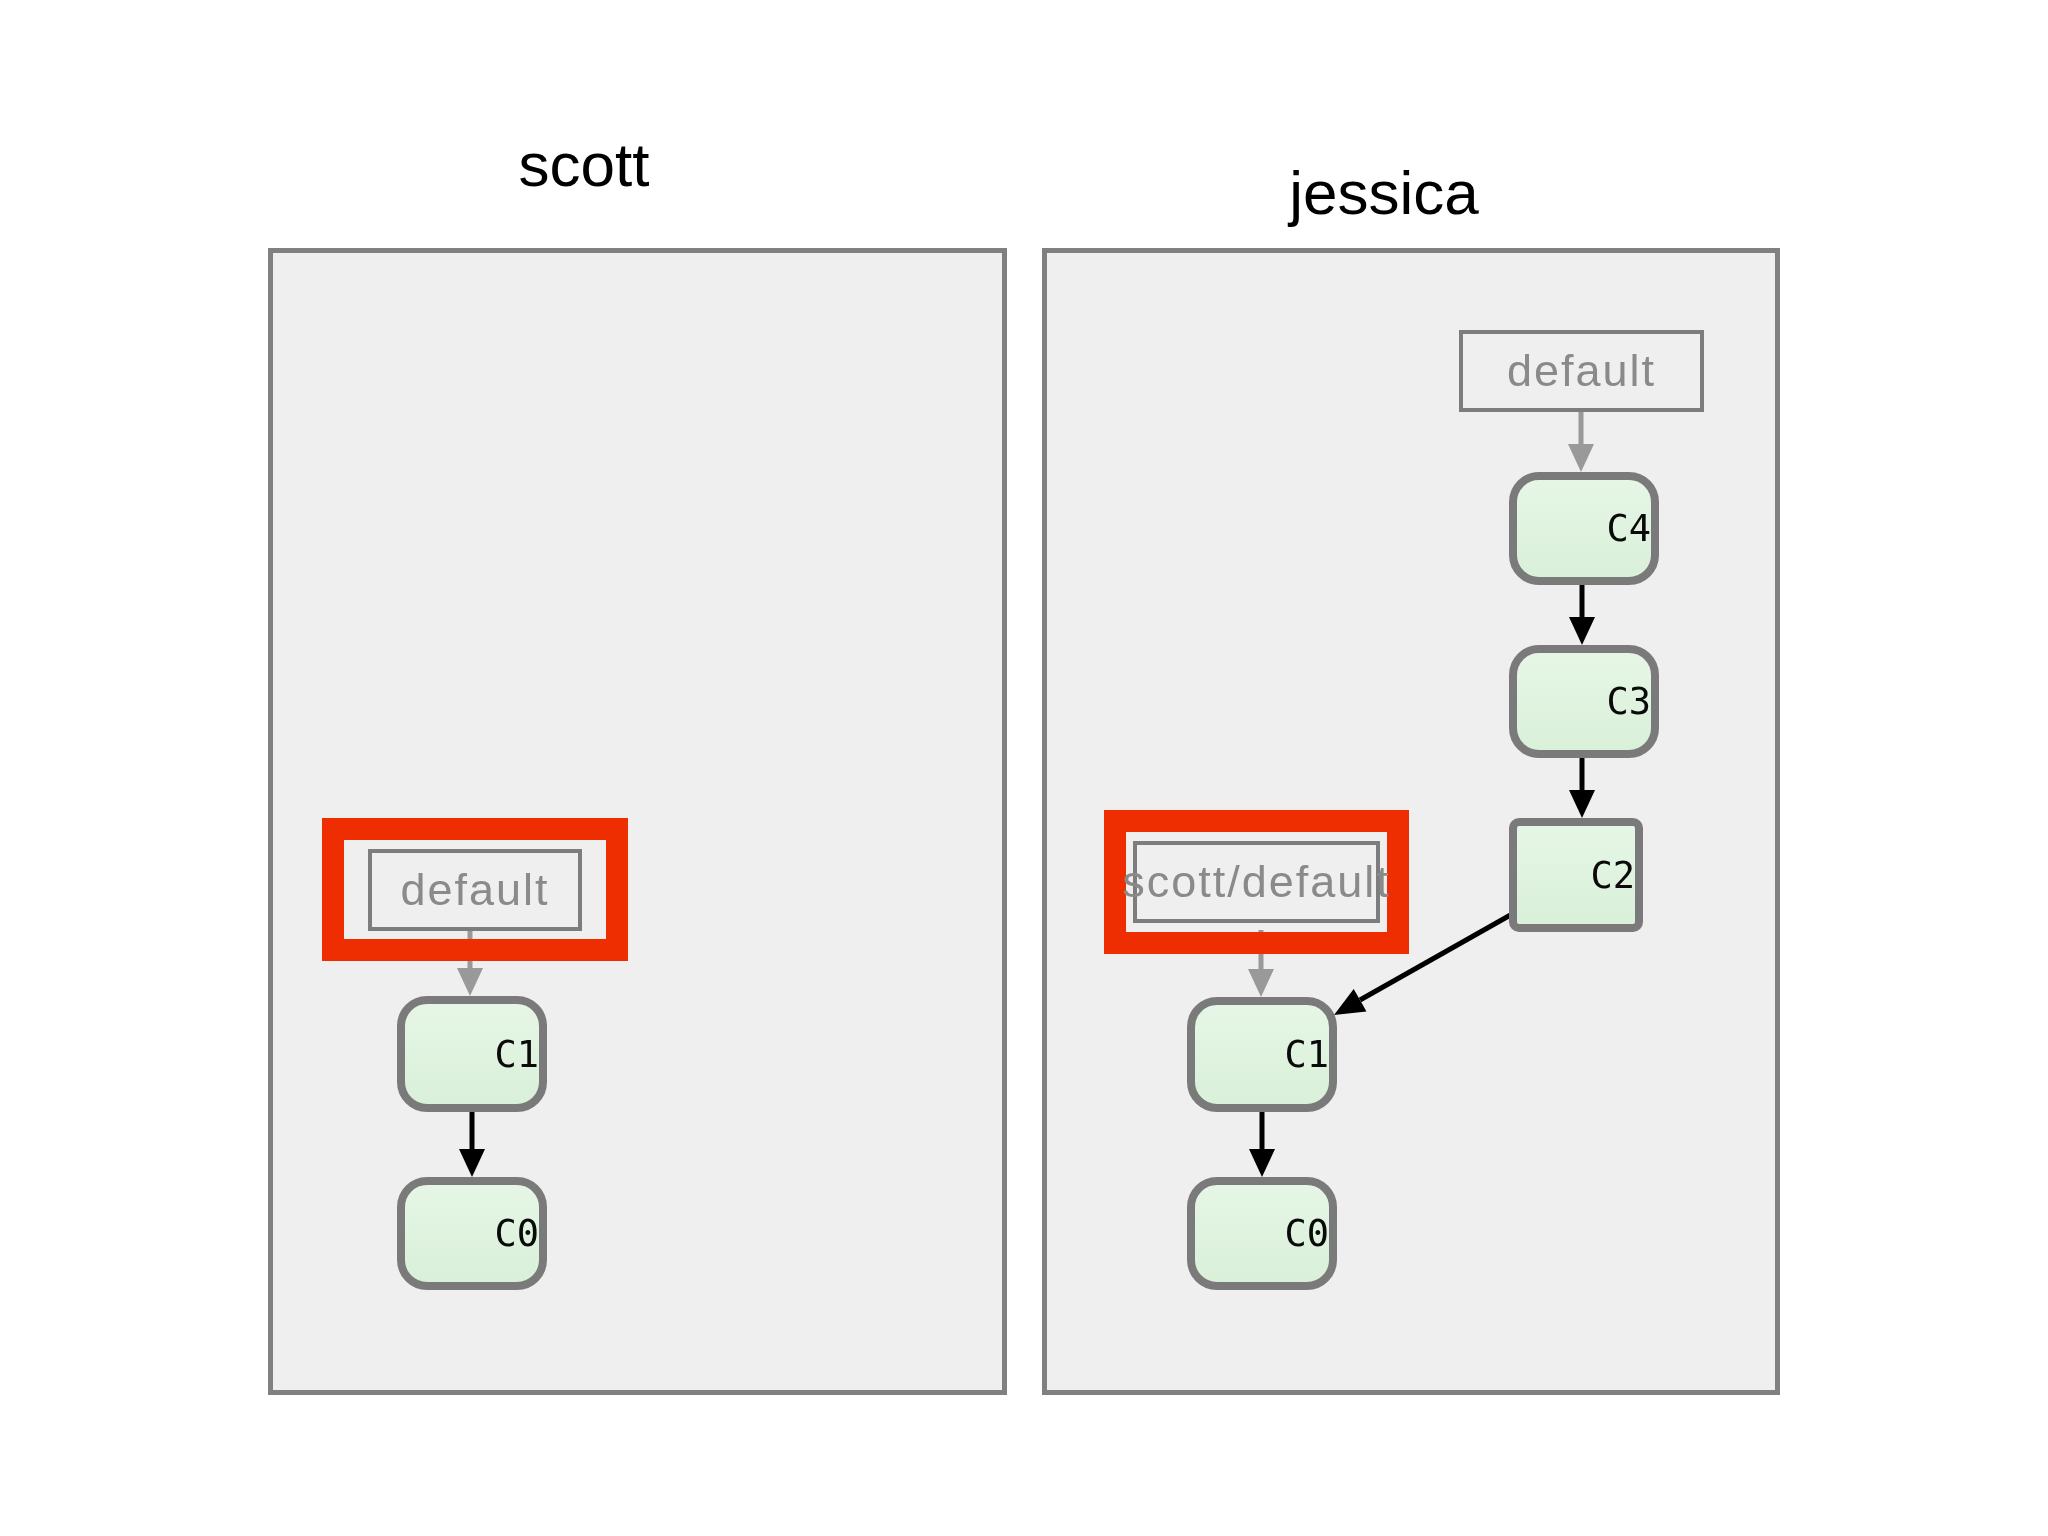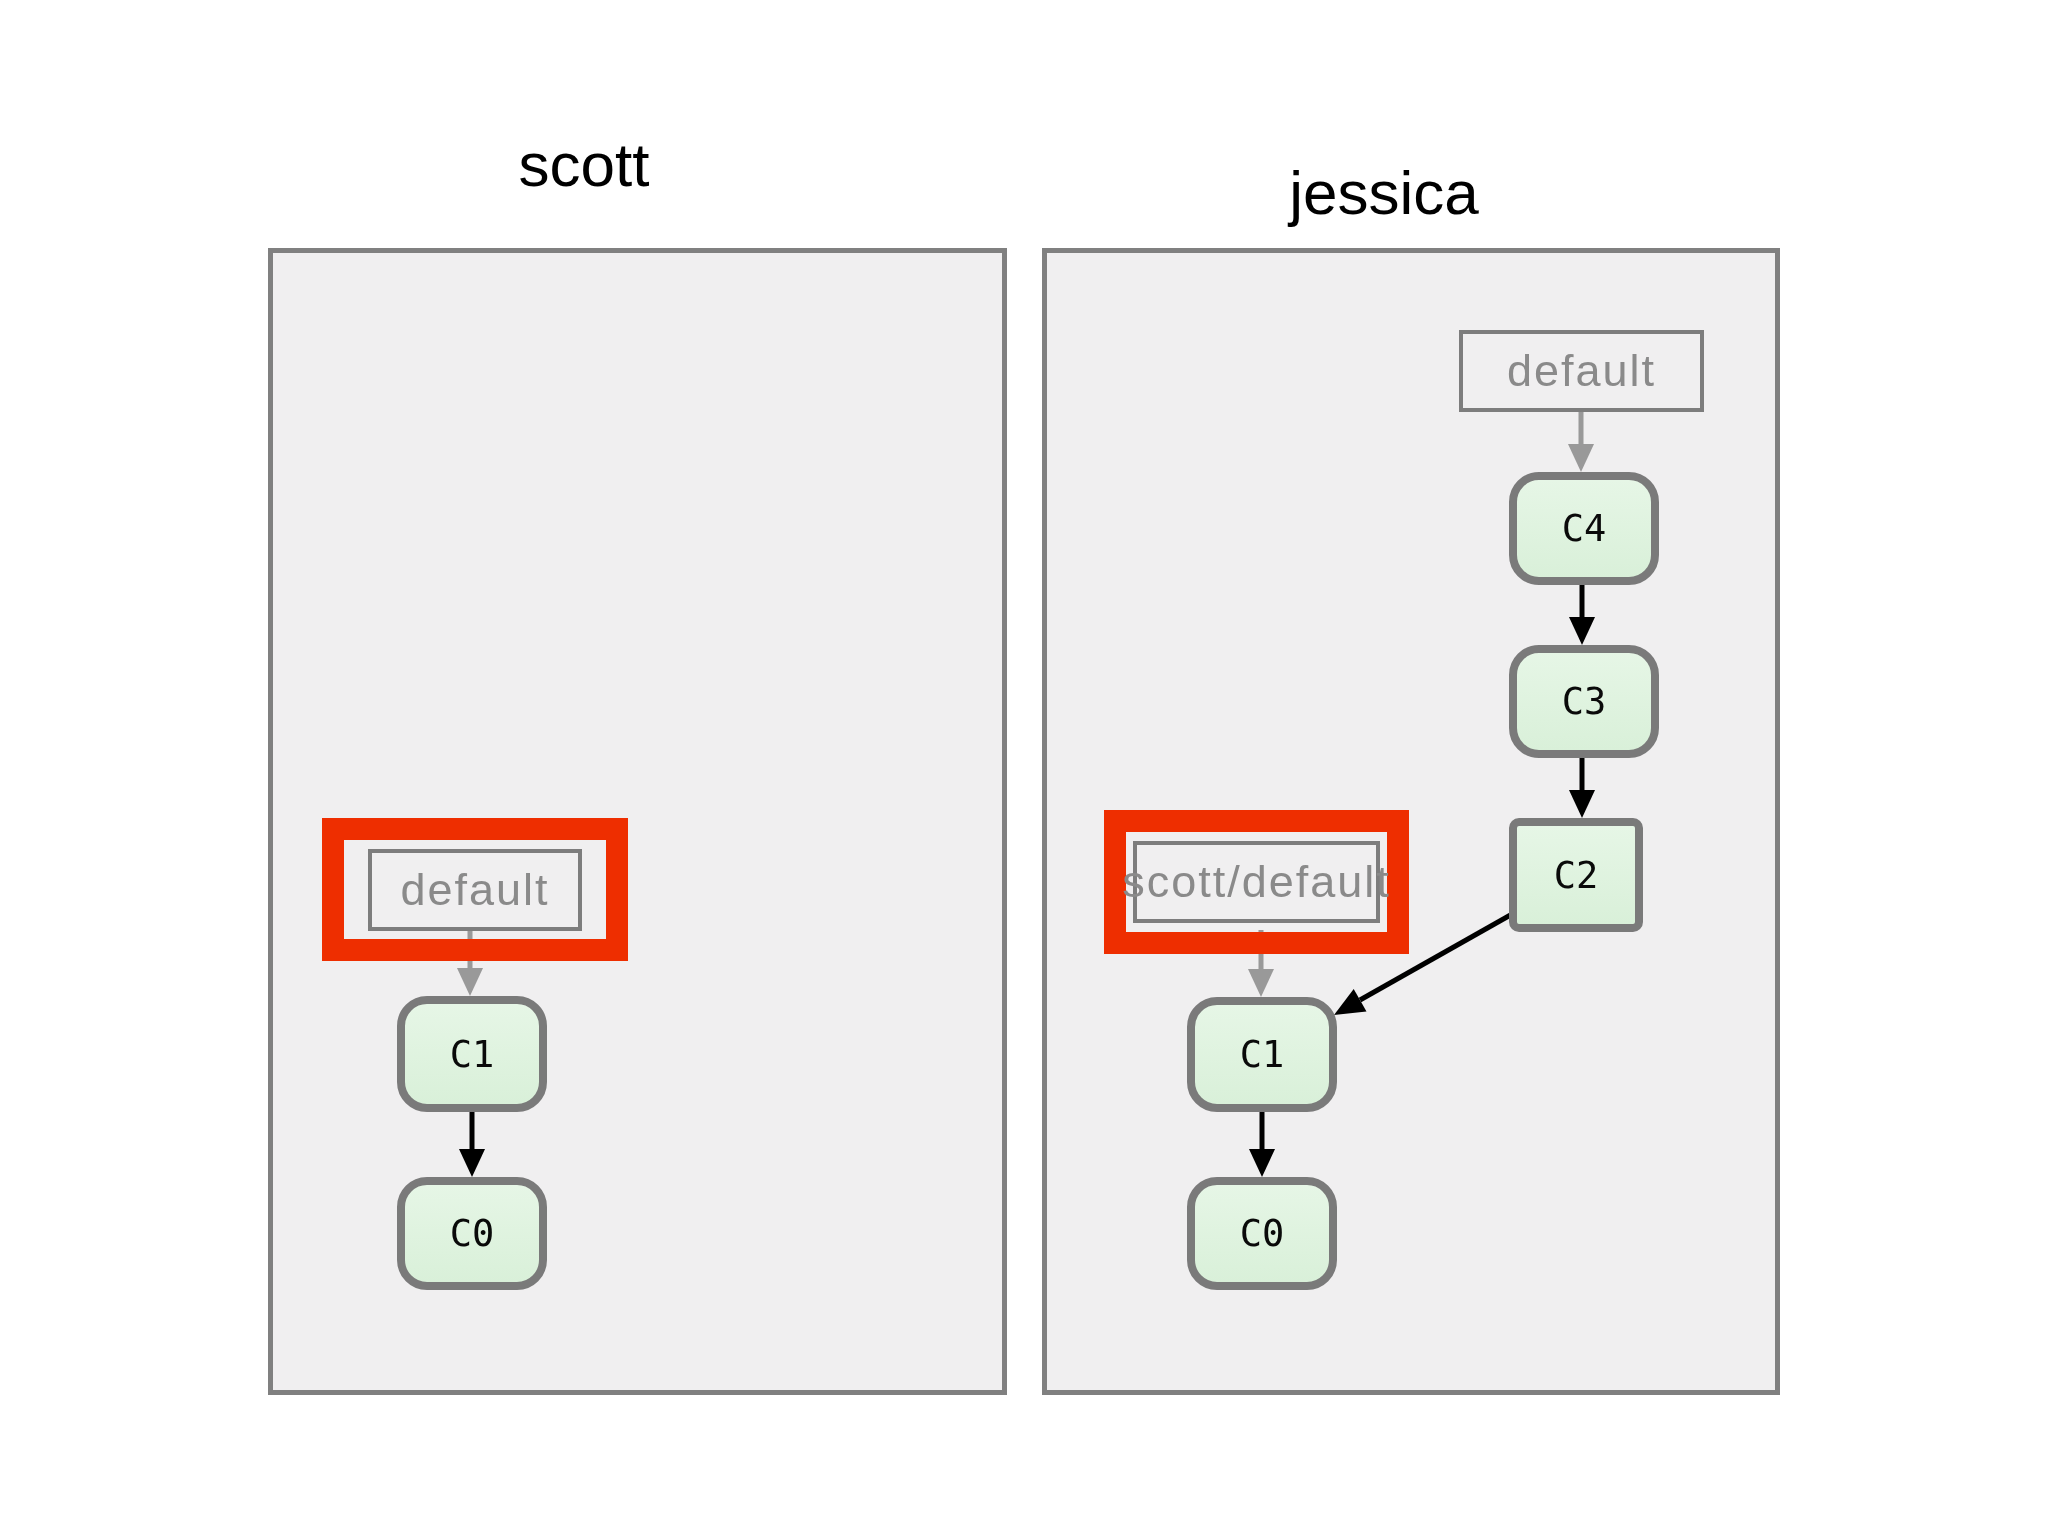--- a/index.html
+++ b/index.html
@@ -18,21 +18,21 @@
   .highlight{position:absolute;box-sizing:border-box;border:22px solid var(--highlight,#ee2e00);
              background:transparent;display:flex;align-items:center;justify-content:center;z-index:2;}
   .branch-label{box-sizing:border-box;border:4px solid var(--label-border,#7d7d7d);
                 background:var(--panel-bg,#f0eff0);display:flex;align-items:center;justify-content:center;
                 font-size:45px;letter-spacing:2px;color:var(--label-text,#8a8a8a);
                 font-family:"Liberation Sans",sans-serif;}
   .branch-label.standalone{position:absolute;z-index:2;}
   .commit{position:absolute;box-sizing:border-box;border:8px solid var(--node-border,#7a7a7a);
           border-radius:30px;
           background:linear-gradient(180deg,var(--node-fill-top,#e4f6e4),var(--node-fill,#d9f0d9));
-          display:flex;align-items:center;justify-content:center;z-index:3;
+          display:flex;align-items:center;justify-content:flex-end;z-index:3;
           font-family:"DejaVu Sans Mono",monospace;font-size:37px;color:var(--node-text,#0a0a0a);}
 </style>
 </head>
 <body>
 
 <div class="stage">
 
   <div class="repo-title" style="left:584px;top:134px;">scott</div>
   <div class="repo-title" style="left:1384px;top:134px;margin-top:28px;">jessica</div>
 

